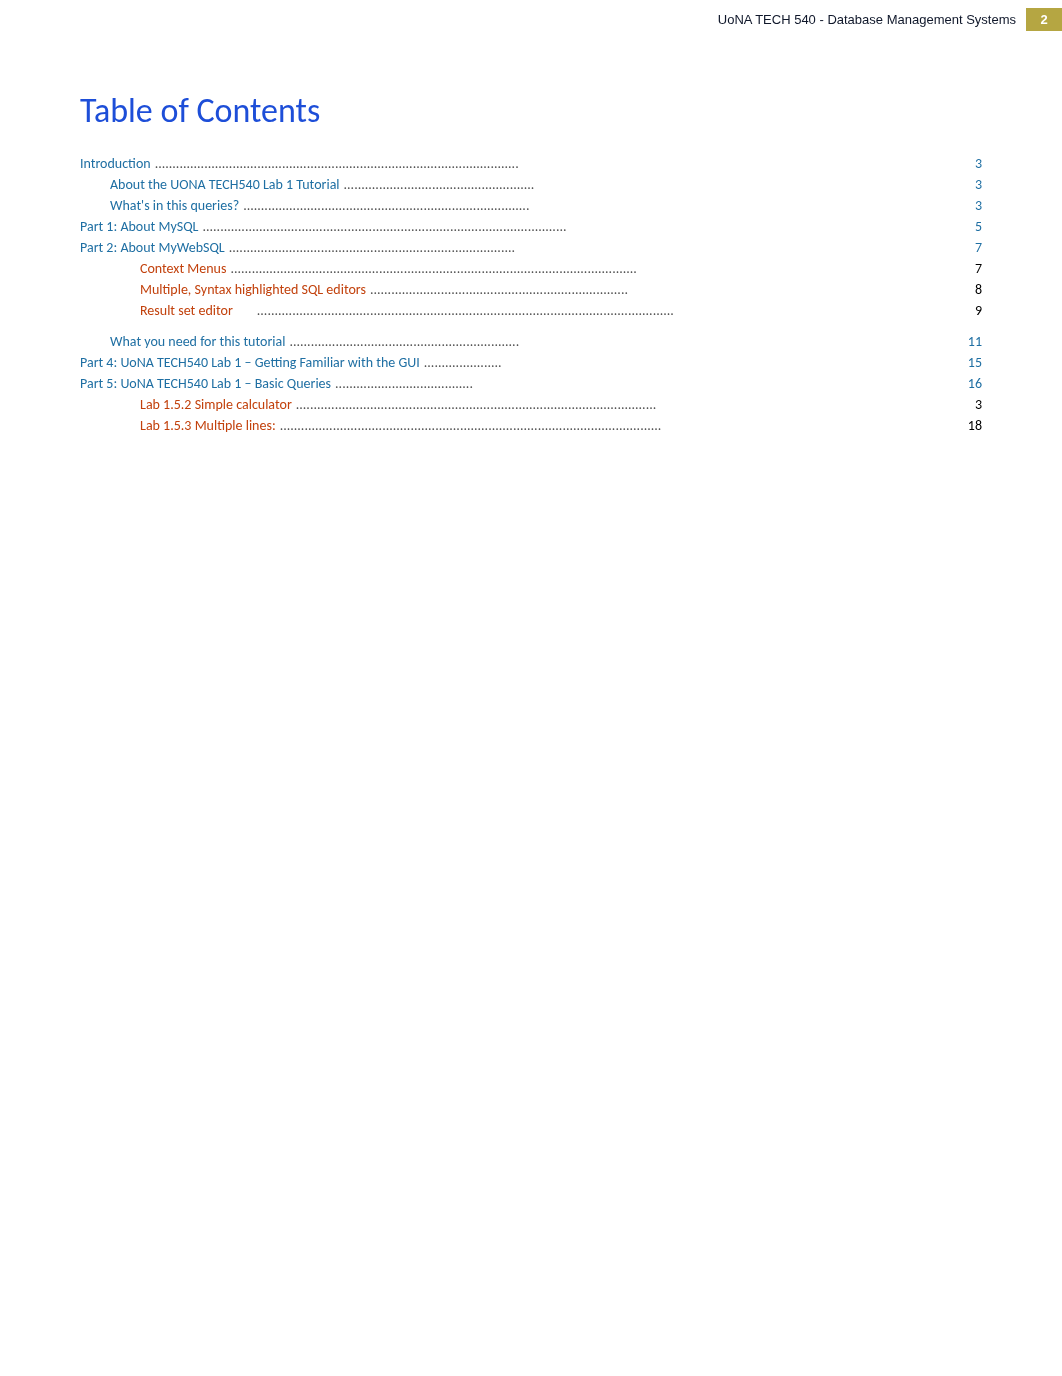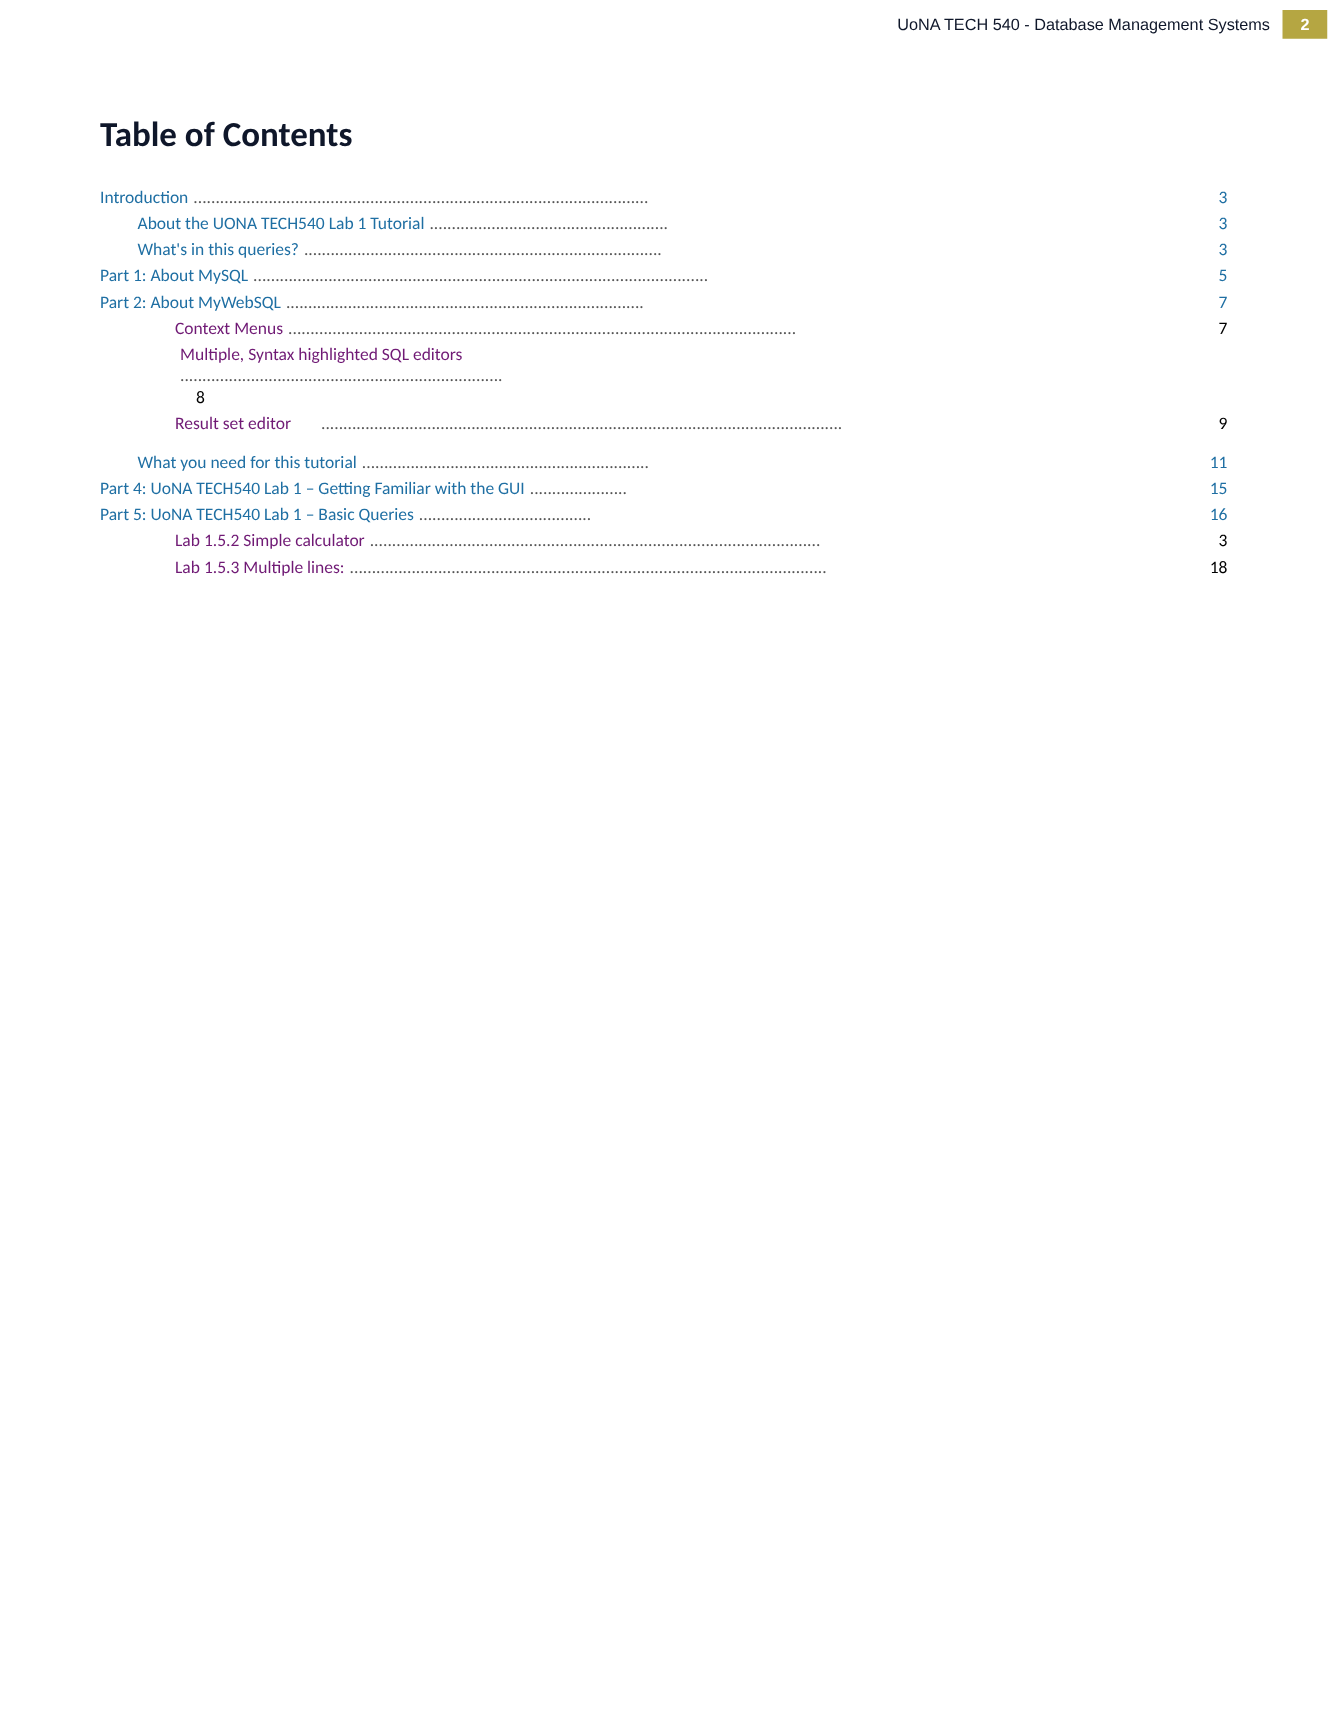--- a/index.html
+++ b/index.html
@@ -45,23 +45,23 @@
       text-align: center;
     }
 
     .content {
       padding: 60px 80px 60px 80px;
       margin-top: 30px;
     }
 
     .toc-title {
       font-family: 'Calibri', Arial, sans-serif;
-      font-size: 28px;
-      color: #0f172a;
-      font-weight: bold;
+      font-size: 34px;
+      color: #1d4ed8;
+      font-weight: normal;
       margin-bottom: 22px;
     }
 
     .toc-table {
       width: 100%;
       border-collapse: collapse;
     }
 
     .toc-table td {
       font-family: 'Calibri', Arial, sans-serif;
@@ -77,21 +77,21 @@
     }
 
     .toc-link {
       color: #1f6fa3;
       text-decoration: none;
       white-space: nowrap;
       flex-shrink: 0;
     }
 
     .toc-link-black {
-      color: #701a75;
+      color: #c2410c;
       text-decoration: none;
       white-space: nowrap;
       flex-shrink: 0;
     }
 
     .toc-dots {
       color: #555;
       flex: 1;
       overflow: hidden;
       white-space: nowrap;
@@ -174,21 +174,21 @@
           <td style="width: 100%;">
             <div class="toc-entry" style="padding-left: 60px;">
               <span class="toc-link-black">Context Menus</span>
               <span class="toc-dots">...................................................................................................................</span>
               <span class="toc-page">7</span>
             </div>
           </td>
         </tr>
         <tr>
           <td style="width: 100%;">
-            <div class="toc-entry" style="padding-left: 60px; flex-direction: column;">
+            <div class="toc-entry" style="padding-left: 60px;">
               <span class="toc-link-black">Multiple, Syntax highlighted SQL editors</span>
               <span class="toc-dots">.........................................................................</span>
               <span class="toc-page">8</span>
             </div>
           </td>
         </tr>
         <tr>
           <td style="width: 100%;">
             <div class="toc-entry" style="padding-left: 60px; gap: 20px;">
               <span class="toc-link-black">Result set editor</span>

